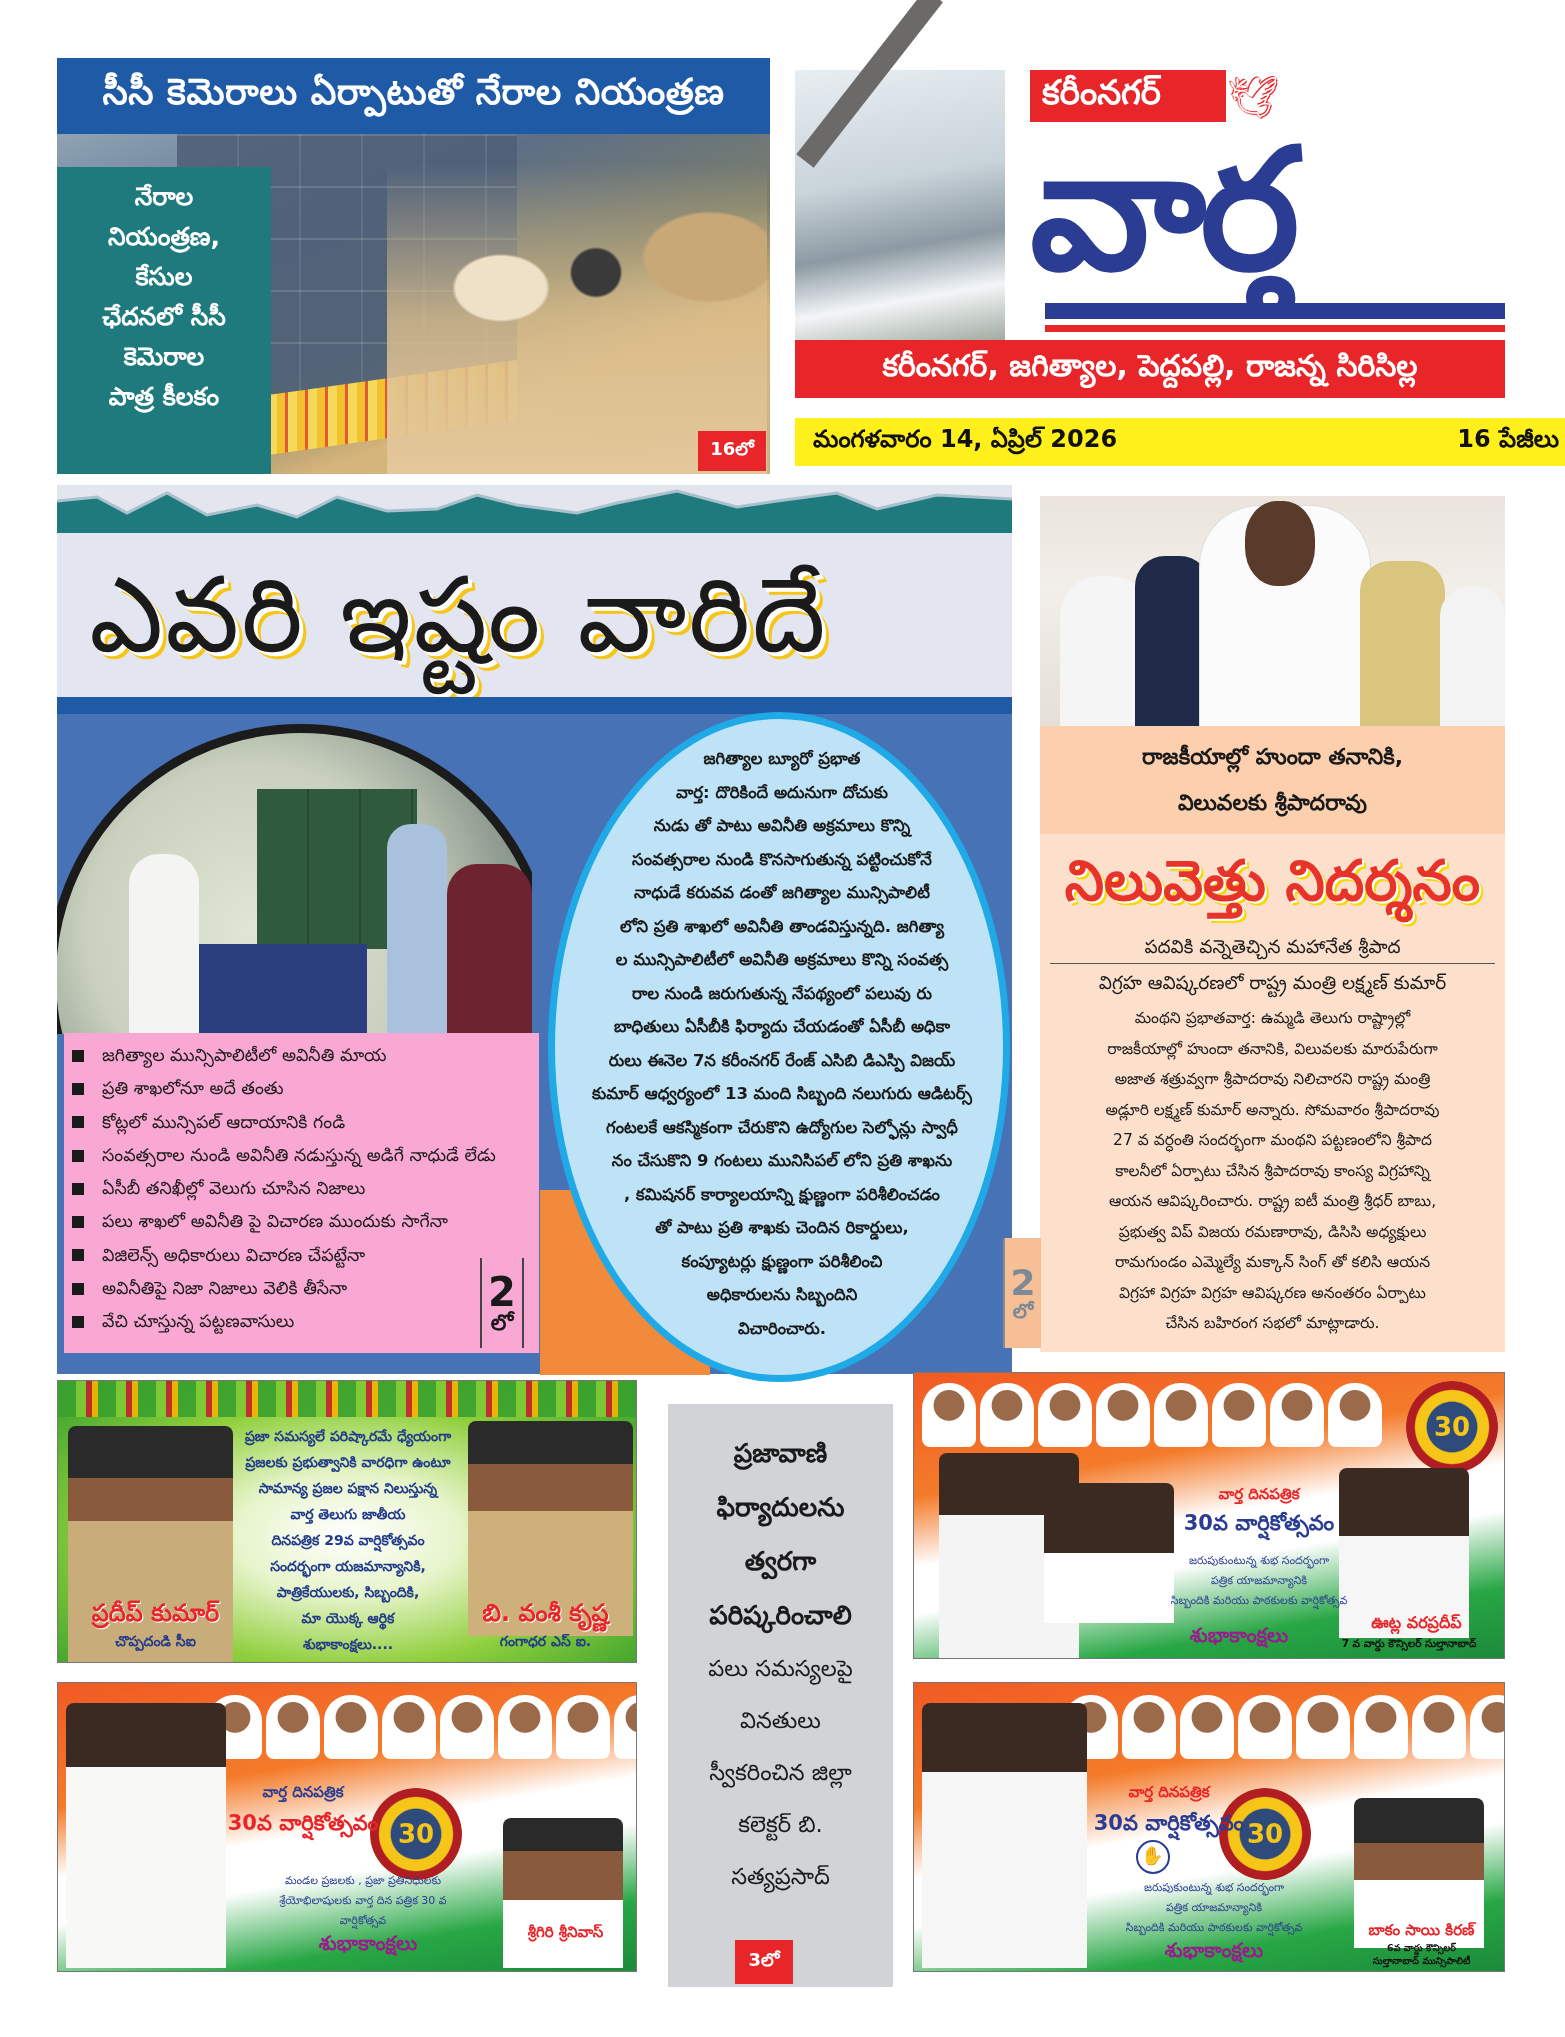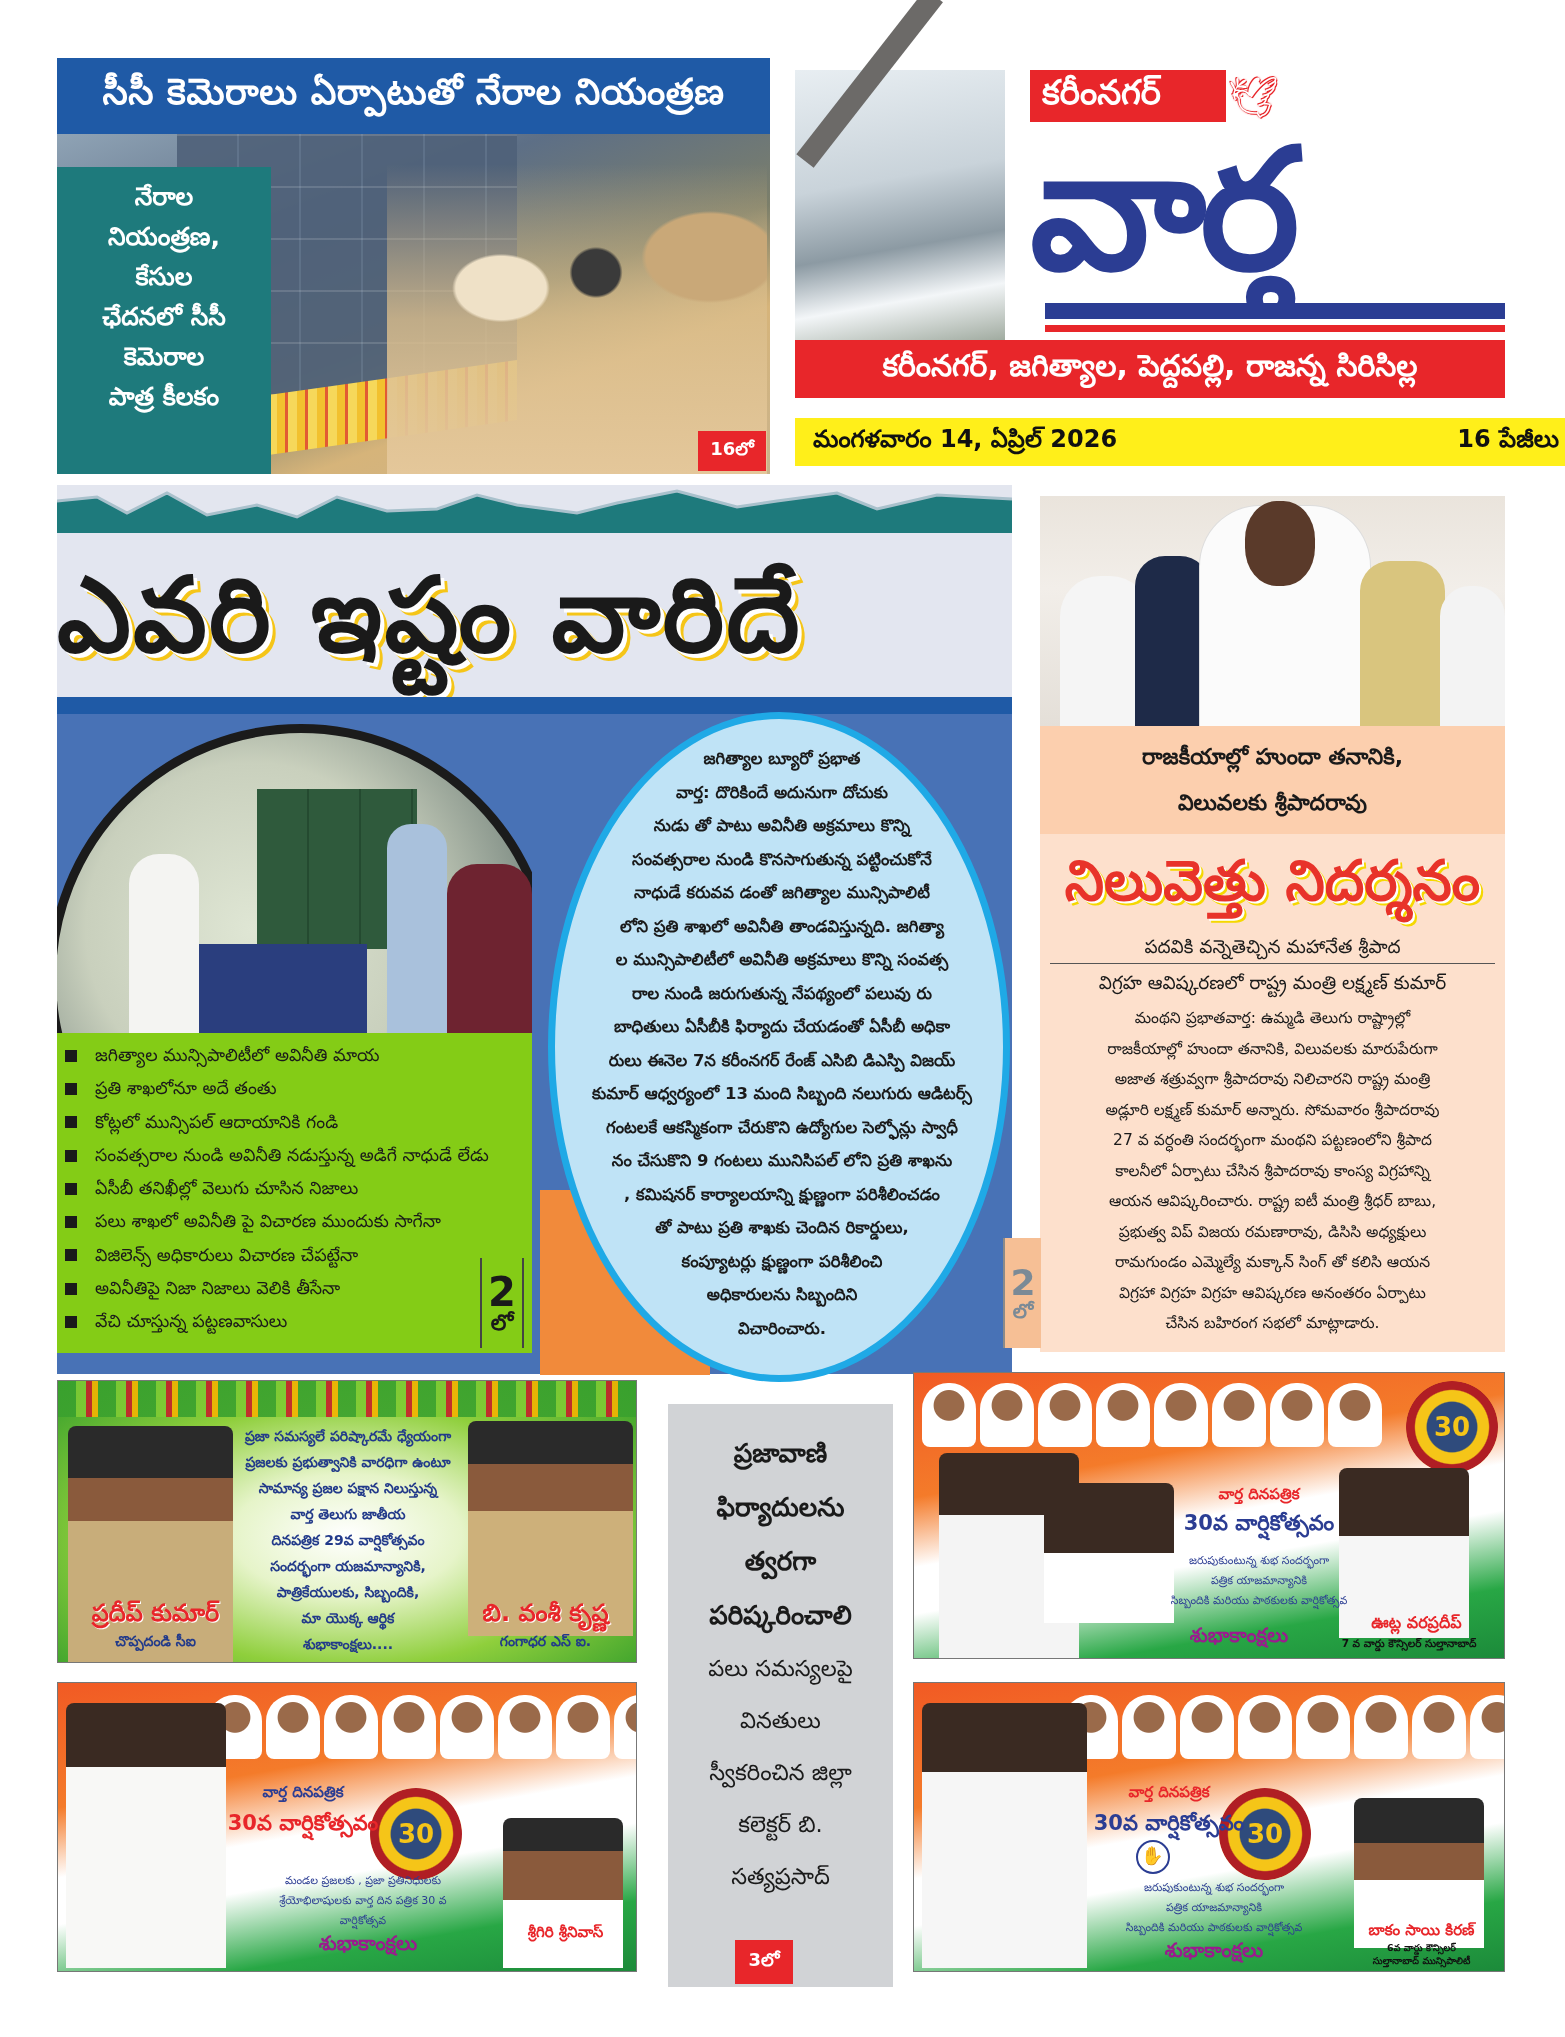--- a/index.html
+++ b/index.html
@@ -46,37 +46,37 @@
   #mast-districts { left: 795px; top: 340px; width: 710px; height: 58px; background: #e8262a; color: #fff;
                 font-size: 30px; font-weight: bold; display: flex; align-items: center; justify-content: center; white-space: nowrap; }
   #mast-dateline { left: 795px; top: 418px; width: 782px; height: 48px; background: #ffef1a; color: #111;
                 font-size: 24px; font-weight: bold; display: flex; align-items: center; justify-content: space-between;
                 padding: 0 18px; }
 
   
   #wave-band { left: 57px; top: 485px; width: 955px; height: 48px; background: #e3e6ef; overflow: hidden; }
   #wave-band svg { display:block; }
   #lead-headline-bg { left: 57px; top: 533px; width: 955px; height: 165px; background: #e3e6f0; }
-  #lead-headline { left: 57px; top: 540px; width: 803px; height: 150px; font-size: 104px; font-weight: bold;
-                color: #1a1a1a; line-height: 150px; white-space: nowrap;
+  #lead-headline { left: 57px; top: 540px; width: 803px; height: 150px; font-size: 104px; font-weight: normal;
+                color: #1a1a1a; text-align: center; line-height: 150px; white-space: nowrap;
                 text-shadow: 4px 4px 0 #ffffff, 7px 7px 0 #f5c518; letter-spacing: 2px; }
   #lead-blueband { left: 57px; top: 697px; width: 955px; height: 17px; background: #1f5aa6; }
   #lead-body-bg { left: 57px; top: 714px; width: 955px; height: 660px; background: #4872b6; }
   #lead-orange { left: 540px; top: 1190px; width: 170px; height: 185px; background: #f18a3b; }
   #lead-photo-ring { left: 57px; top: 714px; width: 475px; height: 320px; overflow: hidden; }
   #lead-photo-ring .circ { position:absolute; left:-10px; top:10px; width:490px; height:490px; border-radius:50%;
                 background: radial-gradient(circle at 40% 40%, #dfe6d4 0%, #c9d0bd 40%, #7d8b83 70%); border: 9px solid #1b1b1b; }
   #lead-photo-ring .cab { position:absolute; left:200px; top:75px; width:160px; height:160px;
                 background: repeating-linear-gradient(90deg, #2f5a3c 0 50px, #244a30 50px 52px); }
   #lead-photo-ring .desk { position:absolute; left:110px; top:230px; width:200px; height:90px; background:#2a3e7e; }
   #lead-photo-ring .man1 { position:absolute; left:72px; top:140px; width:70px; height:180px; background:#f4f4f2; border-radius: 30px 30px 0 0; }
   #lead-photo-ring .man2 { position:absolute; left:330px; top:110px; width:60px; height:210px; background:#a9c1dc; border-radius: 24px 24px 0 0; }
   #lead-photo-ring .man3 { position:absolute; left:390px; top:150px; width:85px; height:170px; background:#6e2330; border-radius: 30px 30px 0 0; }
 
-  #bullets { left: 57px; top: 1033px; width: 475px; height: 320px; background: #84cc16; padding: 6px 0 0 8px; }
+  #bullets { left: 64px; top: 1033px; width: 475px; height: 320px; background: #f9a8d4; padding: 6px 0 0 8px; }
   #bullets ul { list-style: none; margin: 0; padding: 0; }
   #bullets li { font-size: 17.5px; line-height: 33.3px; white-space: nowrap; display: flex; align-items: center; }
   #bullets li .sq { display:inline-block; width: 12px; height: 12px; background: #1a1a1a; margin-right: 18px; flex: none; }
   #bullets-pageref { left: 480px; top: 1258px; width: 44px; height: 90px; border-left: 2px solid #444; border-right: 2px solid #444;
                 display:flex; flex-direction:column; align-items:center; justify-content:center; line-height: 1; }
   #bullets-pageref .n { font-size: 40px; font-weight: bold; color: #1a1a1a; }
   #bullets-pageref .lo { font-size: 22px; font-weight: bold; color: #1a1a1a; }
 
   #lead-oval { left: 548px; top: 712px; width: 462px; height: 670px; border-radius: 50%;
                background: #bfe3f6; border: 7px solid #1fa9e6; border-top-color: #1fa9e6; }

